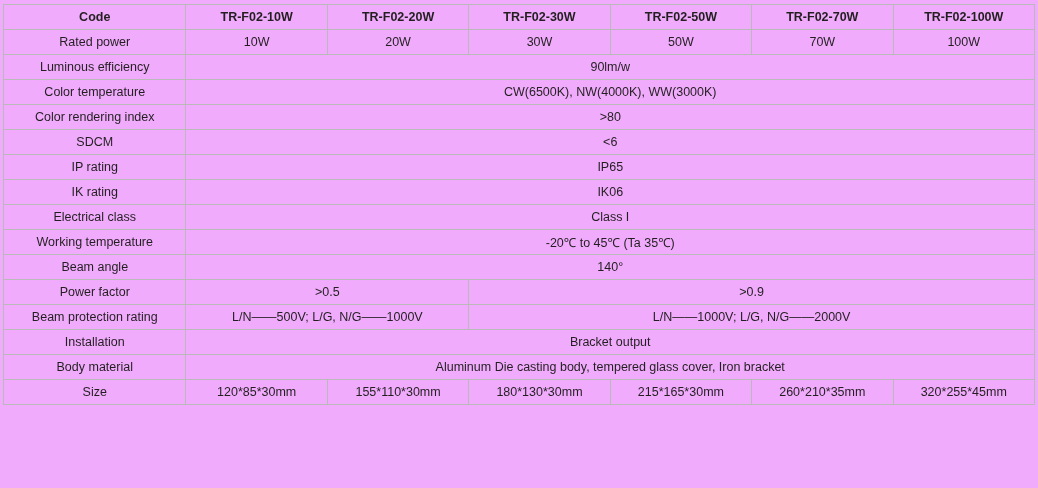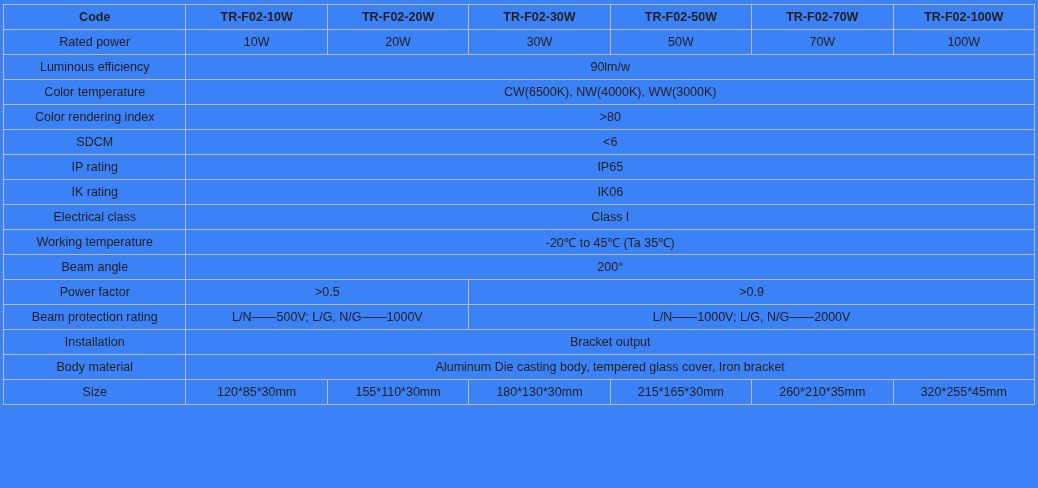--- a/index.html
+++ b/index.html
@@ -8,21 +8,21 @@
     background: #ffffff;
   }
   body {
     font-family: "Liberation Sans", sans-serif;
   }
   #spec-wrap {
     width: 1038px;
     height: 488px;
     box-sizing: border-box;
     padding: 4px 16px 0 0;
-    background: #3b82f6;
+    background: #f0abfc;
   }
   table.spec {
     border-collapse: collapse;
     width: 1032px;
     margin: 0 3px;
     table-layout: fixed;
   }
   table.spec td {
     border: 1px solid #b9b9b9;
     height: 24px;
@@ -105,21 +105,21 @@
         <tr>
           <td class="rowhead">Electrical class</td>
           <td colspan="6">Class I</td>
         </tr>
         <tr>
           <td class="rowhead">Working temperature</td>
           <td colspan="6">-20℃ to 45℃ (Ta 35℃)</td>
         </tr>
         <tr>
           <td class="rowhead">Beam angle</td>
-          <td colspan="6">200°</td>
+          <td colspan="6">140°</td>
         </tr>
         <tr>
           <td class="rowhead">Power factor</td>
           <td colspan="2">&gt;0.5</td>
           <td colspan="4">&gt;0.9</td>
         </tr>
         <tr>
           <td class="rowhead">Beam protection rating</td>
           <td colspan="2">L/N——500V; L/G, N/G——1000V</td>
           <td colspan="4">L/N——1000V; L/G, N/G——2000V</td>

